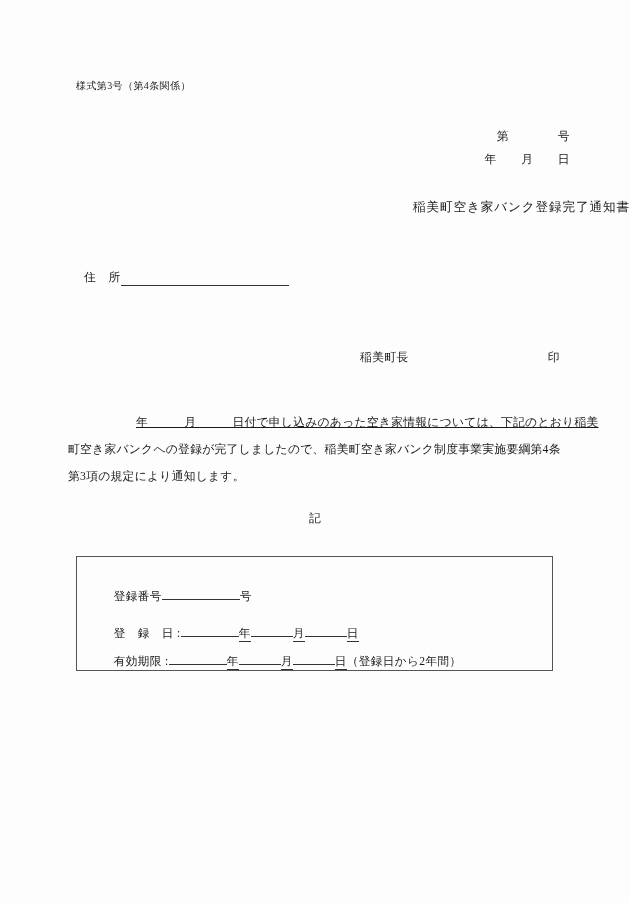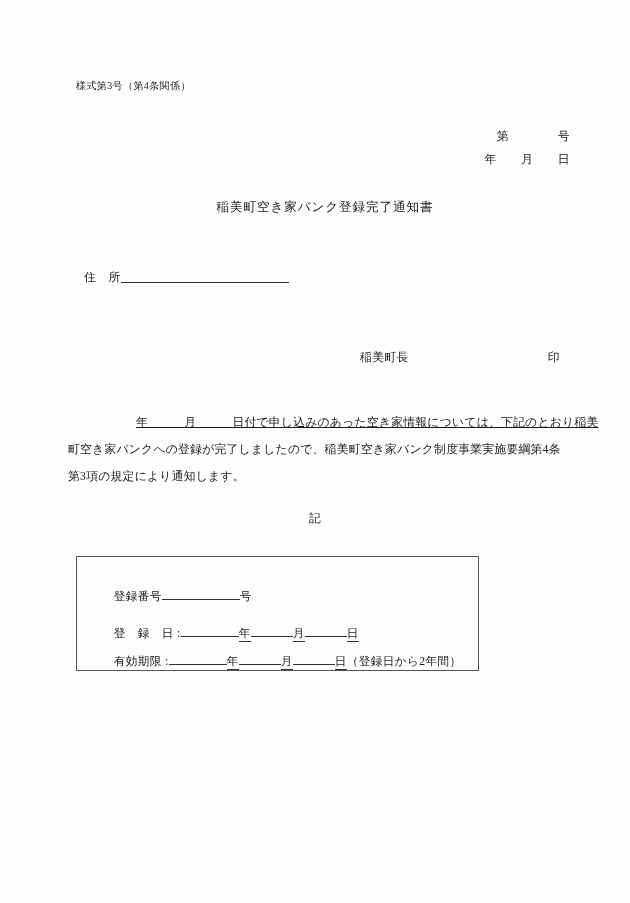--- a/index.html
+++ b/index.html
@@ -52,36 +52,36 @@
   }
   #doc-number { top: 129px; right: 60px; }
   #doc-date   { top: 152px; right: 60px; font-family: Liberation Mono, monospace; }
 
   
   #doc-title {
     position: absolute;
     left: 0;
     right: 0;
     top: 199px;
-    text-align: center;
+    text-align: right;
     font-size: 12.6px;
     letter-spacing: 0.9px;
     white-space: pre;
     margin-left: 20px;
   }
 
   
   .recipient-row {
     position: absolute;
     left: 84px;
     font-size: 11.8px;
     letter-spacing: 0.4px;
     white-space: pre;
     display: flex;
-    align-items: flex-start;
+    align-items: flex-end;
     font-family: Liberation Mono, monospace;
   }
   #recipient-address { top: 270px; }
   #recipient-name    { top: 304px; }
 
   .field-label { display: inline-block; }
 
   .blank-line {
     display: inline-block;
     border-bottom: 1px solid #333;
@@ -133,21 +133,21 @@
     text-align: center;
     font-size: 11.8px;
     letter-spacing: 0.4px;
   }
 
   
   #detail-box {
     position: absolute;
     left: 76px;
     top: 556px;
-    width: 403px;
+    width: 477px;
     height: 115px;
     border: 1px solid #555;
     box-sizing: border-box;
     background: transparent;
   }
   .detail-row {
     position: absolute;
     left: 17px;
     font-size: 11.6px;
     letter-spacing: 0.4px;

